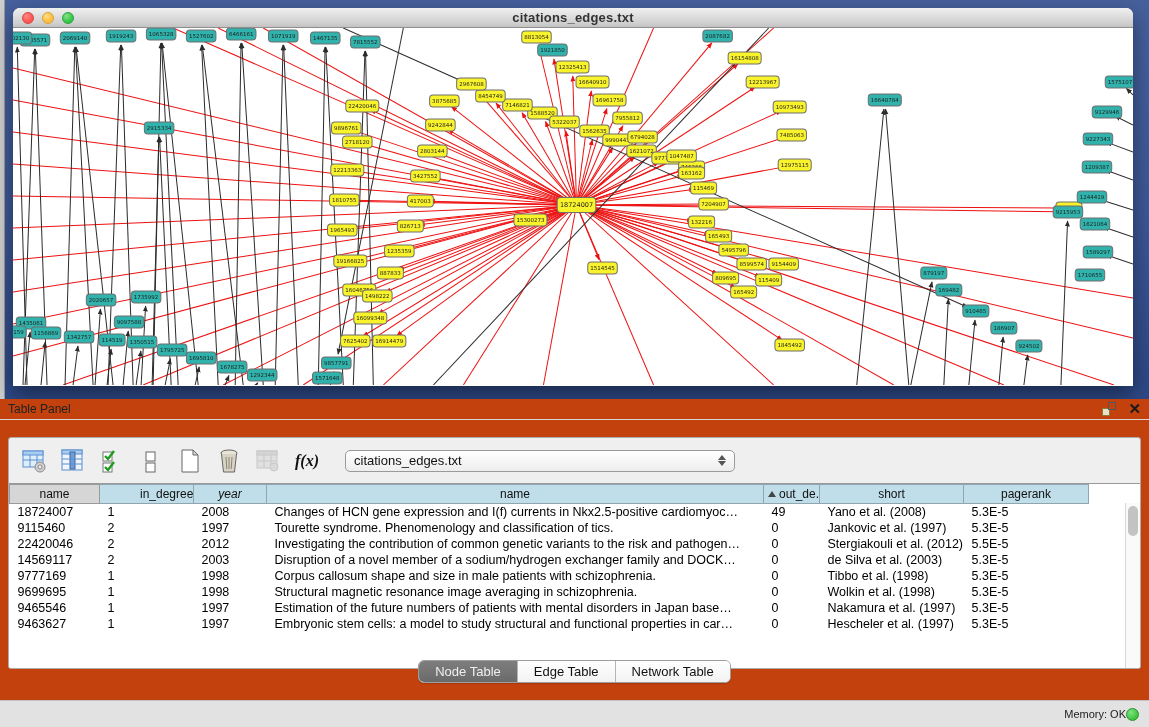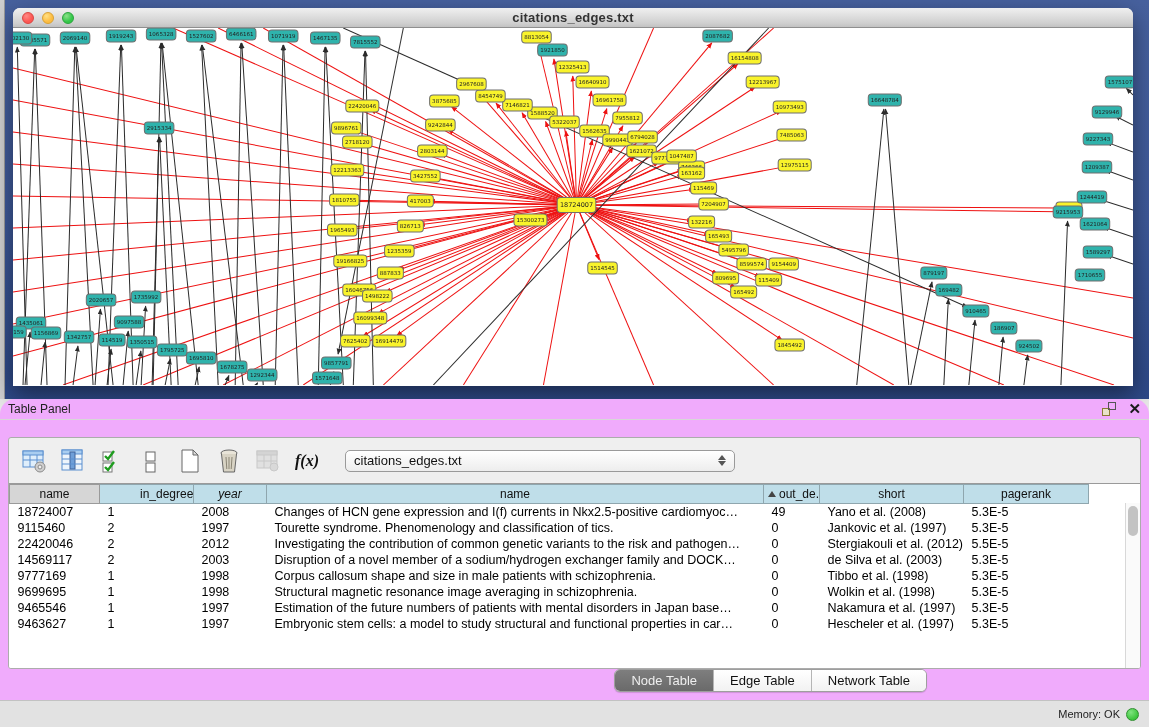--- a/index.html
+++ b/index.html
@@ -18,21 +18,21 @@
   .gtitle { font-size:13px; font-weight:bold; color:#333; letter-spacing:.2px; }
   .lights { position:absolute; left:9px; top:4px; display:flex; gap:8px; }
   .light { width:12px; height:12px; border-radius:50%; }
   .light.r { background:radial-gradient(circle at 35% 30%, #ff8a85,#fc5753 60%); border:1px solid #d94542; }
   .light.y { background:radial-gradient(circle at 35% 30%, #ffe084,#fdbc40 60%); border:1px solid #d9a133; }
   .light.g { background:radial-gradient(circle at 35% 30%, #8ce08a,#34c749 60%); border:1px solid #2aa33c; }
   .canvas { position:relative; width:1120px; height:357px; background:#fff; overflow:hidden; }
   .canvas svg { display:block; width:100%; height:100%; }
 
   
-  .panel { position:absolute; left:0; top:399px; width:1149px; height:328px; background:#f0abfc;border-radius:15px; }
+  .panel { position:absolute; left:0; top:399px; width:1149px; height:328px; background:#c2410c; }
   .panel-titlebar { height:21px; display:flex; align-items:center; padding:0 8px;
     border-bottom:1px solid #d7d7d7; }
   .panel-title { font-size:12px; color:#222; }
   .panel-tools { margin-left:auto; display:flex; align-items:center; gap:12px; }
   .float-ic { position:relative; width:14px; height:14px; }
   .float-ic .sq1 { position:absolute; left:0; bottom:0; width:8px; height:8px; border:1.5px solid #8a7a35; background:#e9e2c8; }
   .float-ic .sq2 { position:absolute; right:0; top:0; width:8px; height:8px; border:1.5px solid #555; background:transparent; }
   .close-ic { font-size:15px; font-weight:bold; color:#1a1a1a; line-height:14px; cursor:default; }
 
   .container { position:absolute; left:8px; top:38px; width:1133px; height:232px;
@@ -57,28 +57,28 @@
   .sort-tri { display:inline-block; width:0; height:0; border-left:4px solid transparent; border-right:4px solid transparent;
     border-bottom:6px solid transparent; border-bottom-color:transparent; position:relative; top:-1px; margin-right:3px;
     border-bottom:6px solid #BFDEE9; outline:none; }
   .sort-tri i { display:block; width:0; height:0; border-left:4px solid transparent; border-right:4px solid transparent; border-bottom:6px solid #444; position:relative; left:-4px; top:0; }
   .grid td { height:16px; font-size:12.5px; color:#000; padding:0 0 0 8px;
     white-space:nowrap; overflow:hidden; text-overflow:ellipsis; border:none; }
   .table-wrap { position:relative; height:186px; background:#fff; border-top:1px solid #9a9a9a; }
   .vscroll { position:absolute; right:0; top:19px; width:15px; height:167px; background:#FAFAFA; border-left:1px solid #D8D8D8; }
   .vthumb { position:absolute; left:2px; top:3px; width:10px; height:30px; border-radius:6px; background:#C3C3C3; }
 
-  .tabbar { position:absolute; left:0; top:267px; width:927px; height:28px; display:flex; justify-content:flex-end; align-items:center; }
+  .tabbar { position:absolute; left:0; top:258px; width:1149px; height:28px; display:flex; justify-content:center; align-items:center; }
   .seg { display:flex; border:1px solid #9e9e9e; border-radius:6px; overflow:hidden; background:#fff; box-shadow:0 1px 1px rgba(0,0,0,.15); }
   .seg-btn { padding:3px 16px; font-size:13px; color:#111; background:linear-gradient(180deg,#ffffff,#f2f2f2); border-right:1px solid #b5b5b5; }
   .seg-btn:last-child { border-right:none; }
   .seg-btn.sel { background:linear-gradient(180deg,#7e7e7e,#6a6a6a); color:#efefef; }
 
   .statusbar { position:absolute; left:0; top:301px; width:1149px; height:27px;
-    background:#E2E2E2; border-top:1px solid #c2c2c2; display:flex; align-items:center; justify-content:flex-end; padding:0 10px; gap:6px; }
+    background:#E2E2E2; border-top:1px solid #c2c2c2; display:flex; align-items:center; justify-content:flex-end; padding:0 10px; }
   .mem-label { font-size:11px; color:#222; }
   .mem-dot { width:13px; height:13px; border-radius:50%; background:radial-gradient(circle at 35% 30%, #7fe37f, #3cc43c 70%); border:1px solid #2e8f2e; }
 </style>
 </head>
 <body>
 
 <div class="desktop">
   <div class="side-strip"></div>
   <div class="gwindow">
     <div class="gtitlebar">

